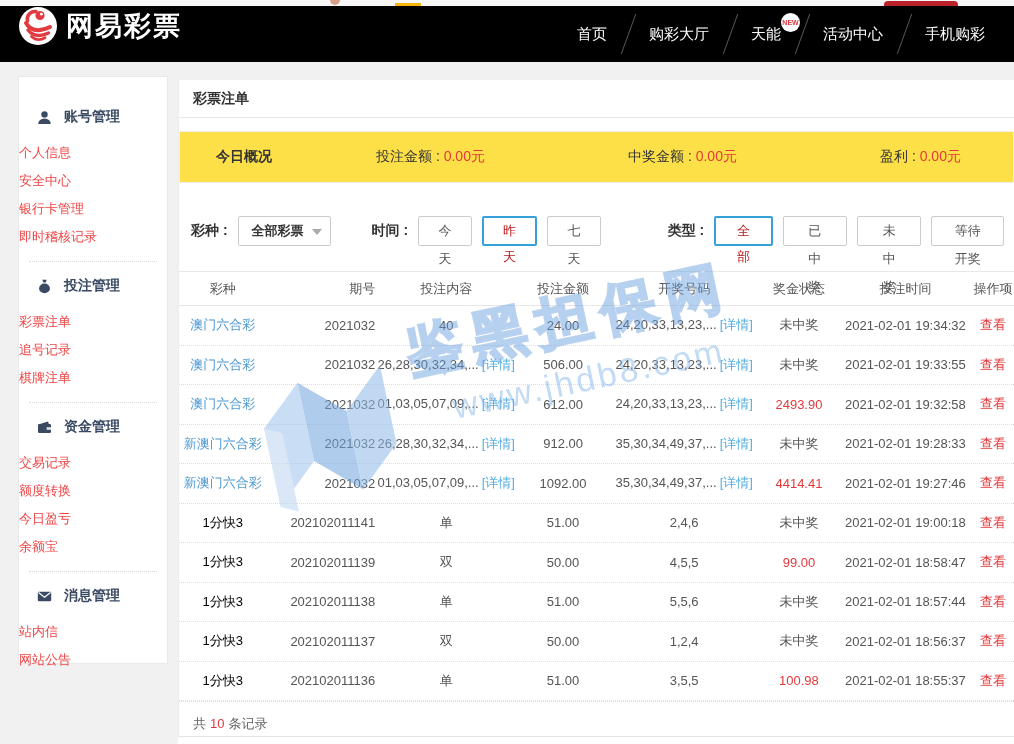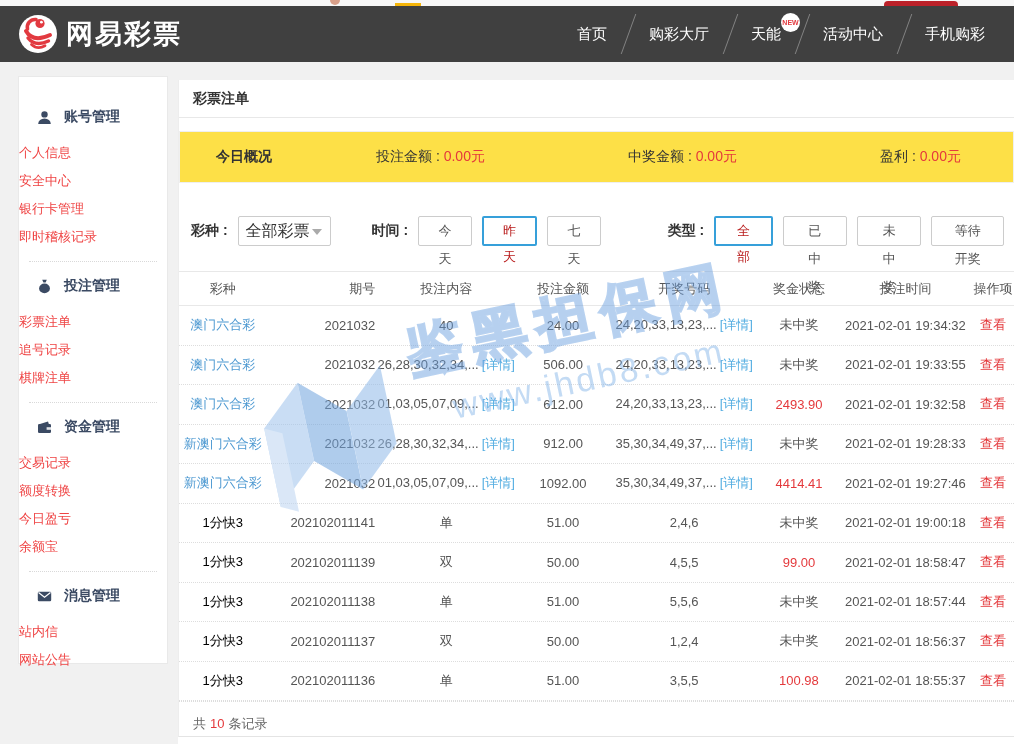--- a/index.html
+++ b/index.html
@@ -8,21 +8,21 @@
     font-family:"Liberation Sans","DejaVu Sans",sans-serif;
     background:#fff; position:relative; overflow:hidden;
     -webkit-font-smoothing:antialiased;
   }
   
   .top-strip { position:absolute; left:0; top:0; width:1014px; height:6px; background:#f7f7f7; z-index:6; }
   .top-strip .tiny-avatar { position:absolute; left:330px; top:0; width:10px; height:5px; border-radius:0 0 5px 5px; background:#d8a08a; }
   .top-strip .tiny-tab { position:absolute; left:395px; bottom:0; width:26px; height:3px; background:#f5b50a; }
   .top-strip .tiny-btn { position:absolute; left:884px; top:1px; width:74px; height:5px; border-radius:4px 4px 0 0; background:#bb2129; }
   
-  .header { position:absolute; left:0; top:6px; width:1014px; height:56px; background:#404040; z-index:5; display:flex; align-items:center; }
+  .header { position:absolute; left:0; top:6px; width:1014px; height:56px; background:#000000; z-index:5; display:flex; align-items:flex-start; }
   .logo { display:flex; align-items:center; margin-left:18px; }
   .logo-icon { width:40px; height:40px; }
   .logo-text { color:#fff; font-size:27px; font-weight:bold; margin-left:8px; letter-spacing:2px; }
   .nav { position:absolute; right:8px; top:0; height:56px; display:flex; align-items:center; }
   .nav-item { position:relative; color:#fff; font-size:15px; padding:0 21px; height:56px; line-height:56px; cursor:pointer; white-space:nowrap; }
   .nav-item + .nav-item::before { content:""; position:absolute; left:0; top:8px; height:40px; width:1px; background:rgba(255,255,255,.35); transform:skewX(-20deg); }
   .nav-badge { position:absolute; top:7px; right:2px; width:19px; height:19px; background:#fff; border-radius:50%; color:#e23a40; font-size:7px; font-weight:bold; line-height:19px; text-align:center; letter-spacing:0; }
   
   .page-bg { position:absolute; left:0; top:62px; width:1014px; height:682px; background:#f1f1f1; }
   .main-under { position:absolute; left:178px; top:737px; width:836px; height:7px; background:#fff; }
@@ -35,21 +35,21 @@
   
   .main { position:absolute; left:178px; top:80px; width:836px; height:657px; background:#fff; border-left:1px solid #ededed; border-bottom:1px solid #e4e4e4; }
   .page-title { font-size:14px; font-weight:bold; color:#333; padding:10px 14px 9px 14px; border-bottom:1px solid #e8e8e8; }
   .summary { margin-top:13px; height:52px; background:#fde047; border:1px solid #efefef; display:flex; align-items:center; font-size:14px; }
   .summary-title { font-weight:bold; color:#333; padding-left:36px; width:196px; flex:none; }
   .summary-item { width:252px; flex:none; color:#333; }
   .summary-item:last-child { width:auto; }
   .summary-item .val { color:#e4393c; }
   .filters { margin-top:33px; padding-left:12px; display:flex; align-items:center; font-size:14px; color:#333; }
   .filter-label { font-weight:bold; margin-right:10px; white-space:nowrap; }
-  .select-box { width:109px; height:30px; border:1px solid #ccc; border-radius:2px; background:#fff; display:flex; align-items:center; justify-content:center; color:#333; font-size:16px; cursor:pointer; position:relative; padding-right:14px; }
+  .select-box { width:109px; height:30px; border:1px solid #ccc; border-radius:2px; background:#fff; display:flex; align-items:center; justify-content:center; color:#333; font-size:13px; cursor:pointer; position:relative; padding-right:14px;font-weight:bold; }
   .select-caret { position:absolute; right:8px; top:12px; width:0; height:0; border-left:5px solid transparent; border-right:5px solid transparent; border-top:6px solid #aaa; }
   .fgroup { display:flex; align-items:center; }
   .fbtn { height:30px; min-width:38px; padding:0 19px; margin-right:10px; background:#fff; border:1px solid #ccc; border-radius:2px; color:#555; font-size:13px; line-height:28px; text-align:center; cursor:pointer; }
   .fbtn.active { border:2px solid #36a0da; line-height:26px; color:#b91c1c; }
   .gap1 { width:48px; } .gap2 { width:68px; }
   
   .table { margin-top:25px; font-size:13px; }
   .tr { display:flex; align-items:center; }
   .thead { height:35px; border-top:1px solid #e8e8e8; border-bottom:1px solid #e8e8e8; color:#555; }
   .tbody .tr { height:39.5px; border-bottom:1px dotted #ddd; color:#555; }

